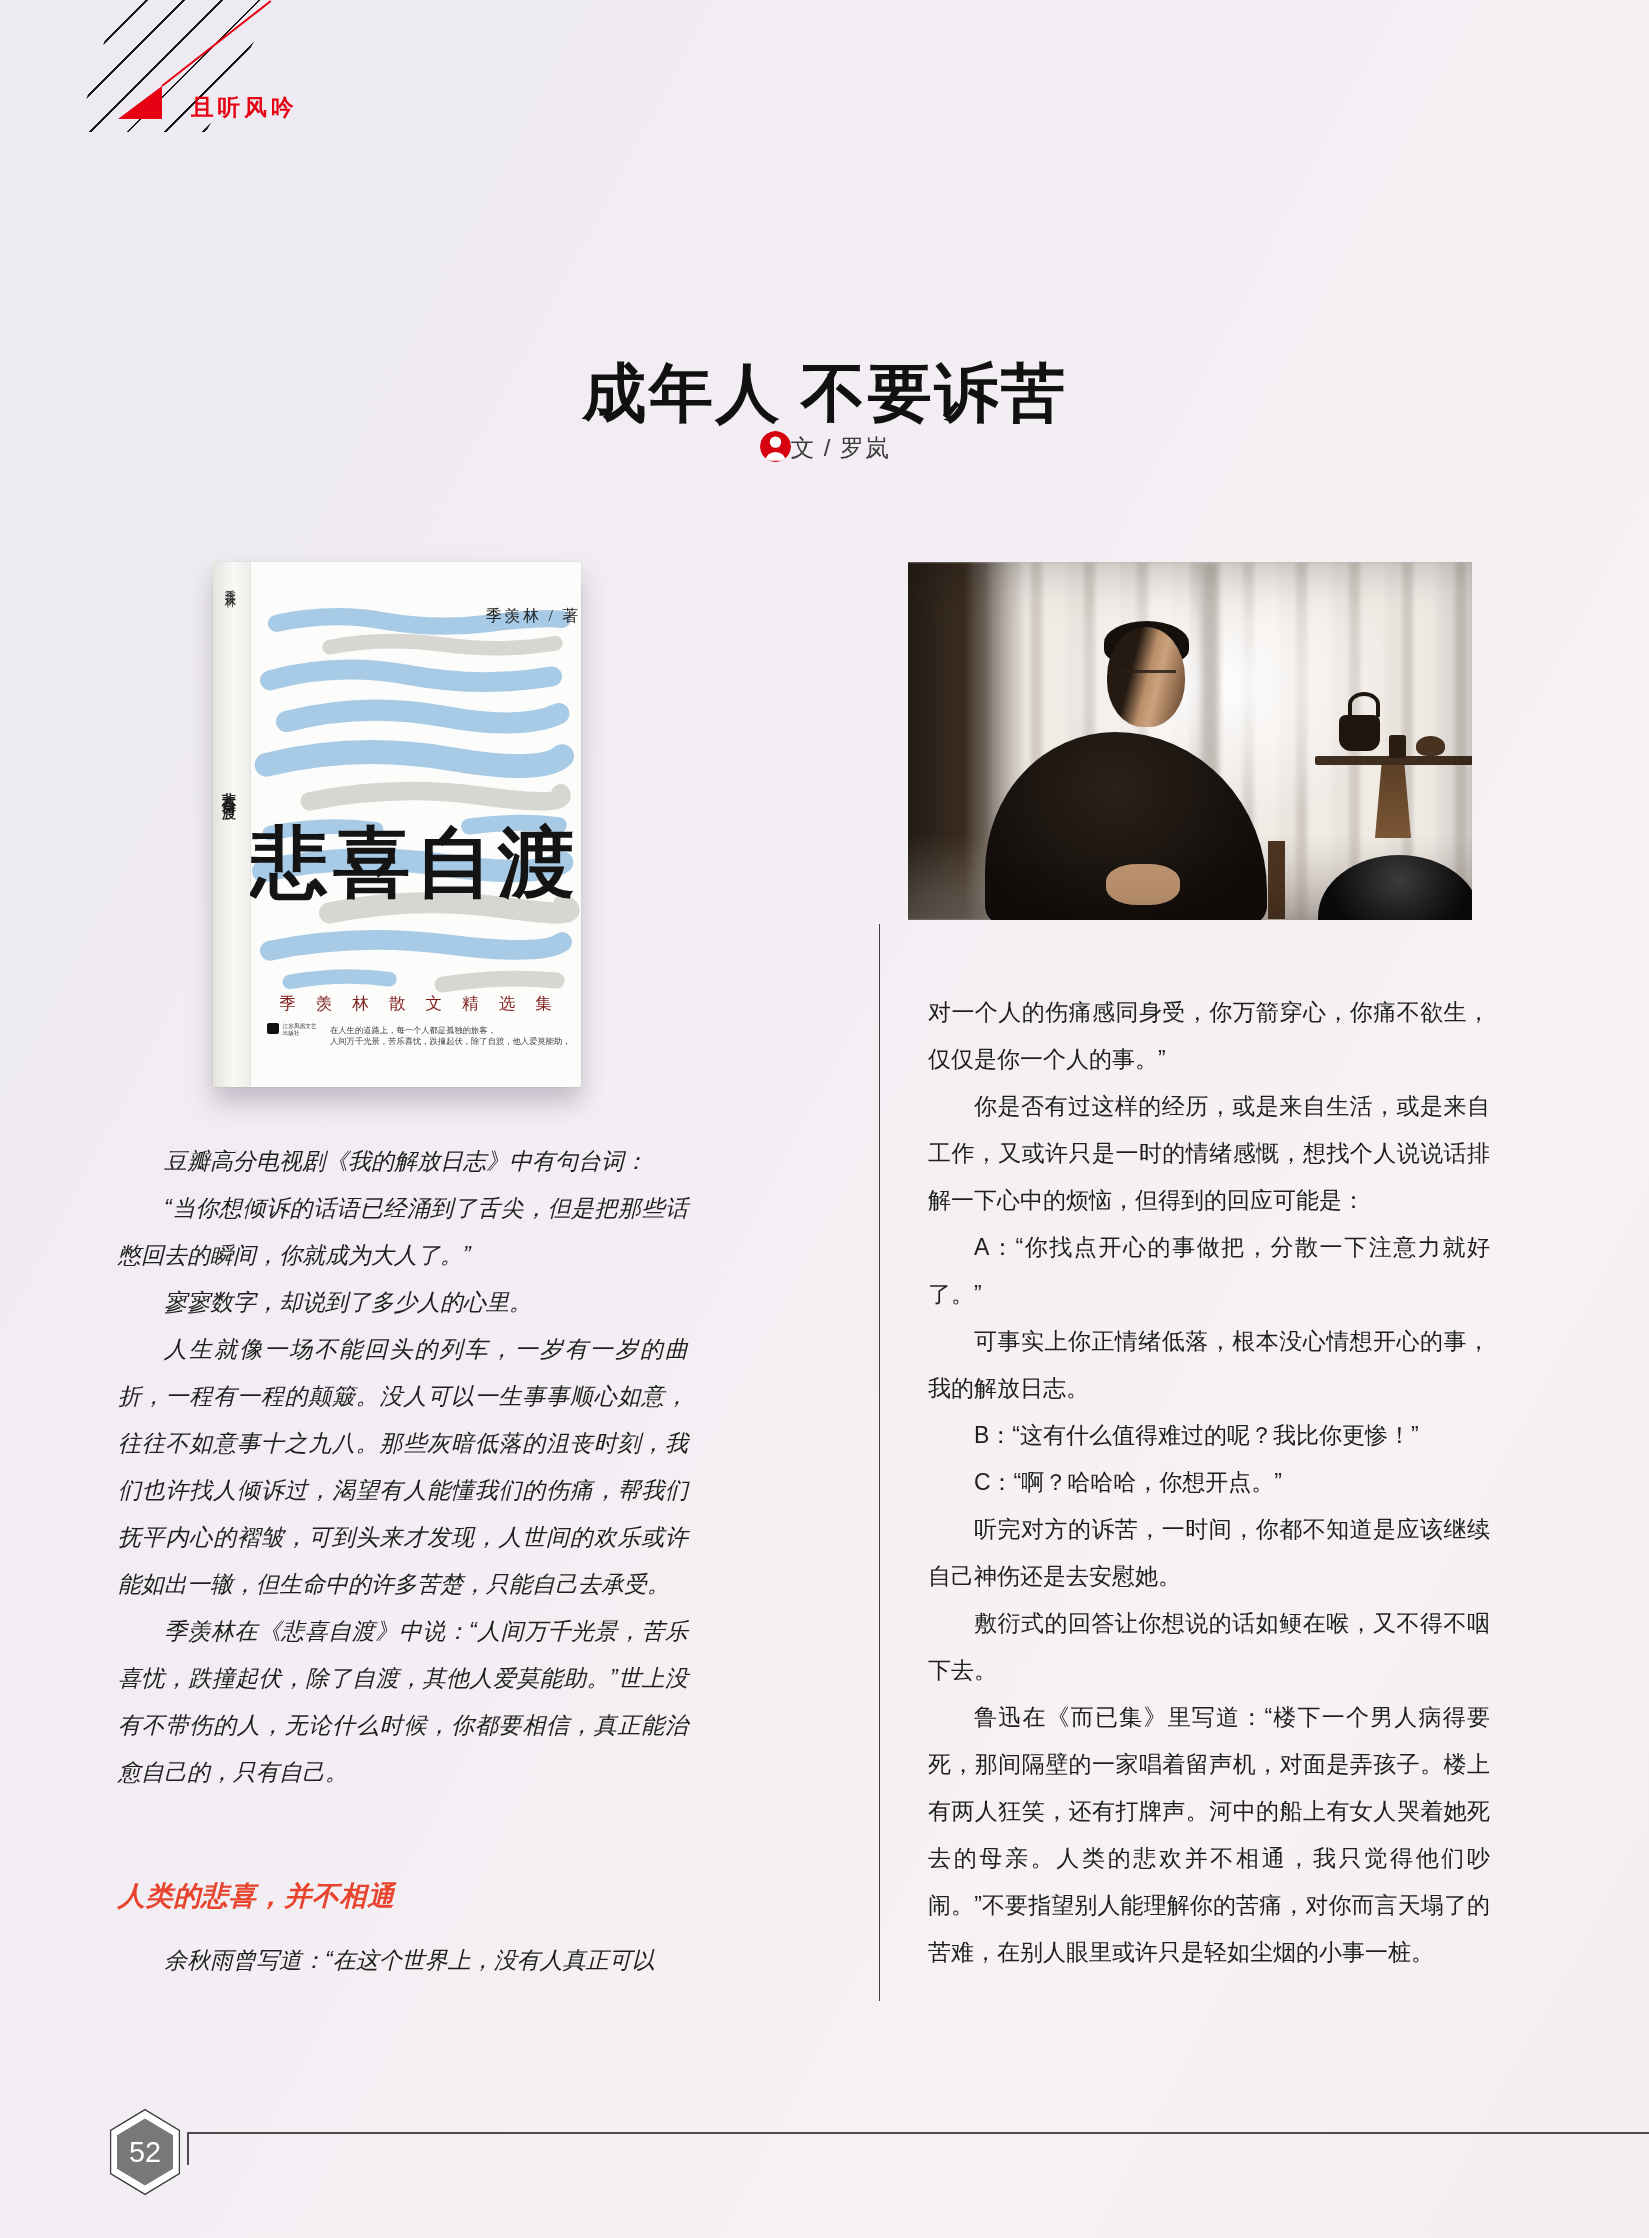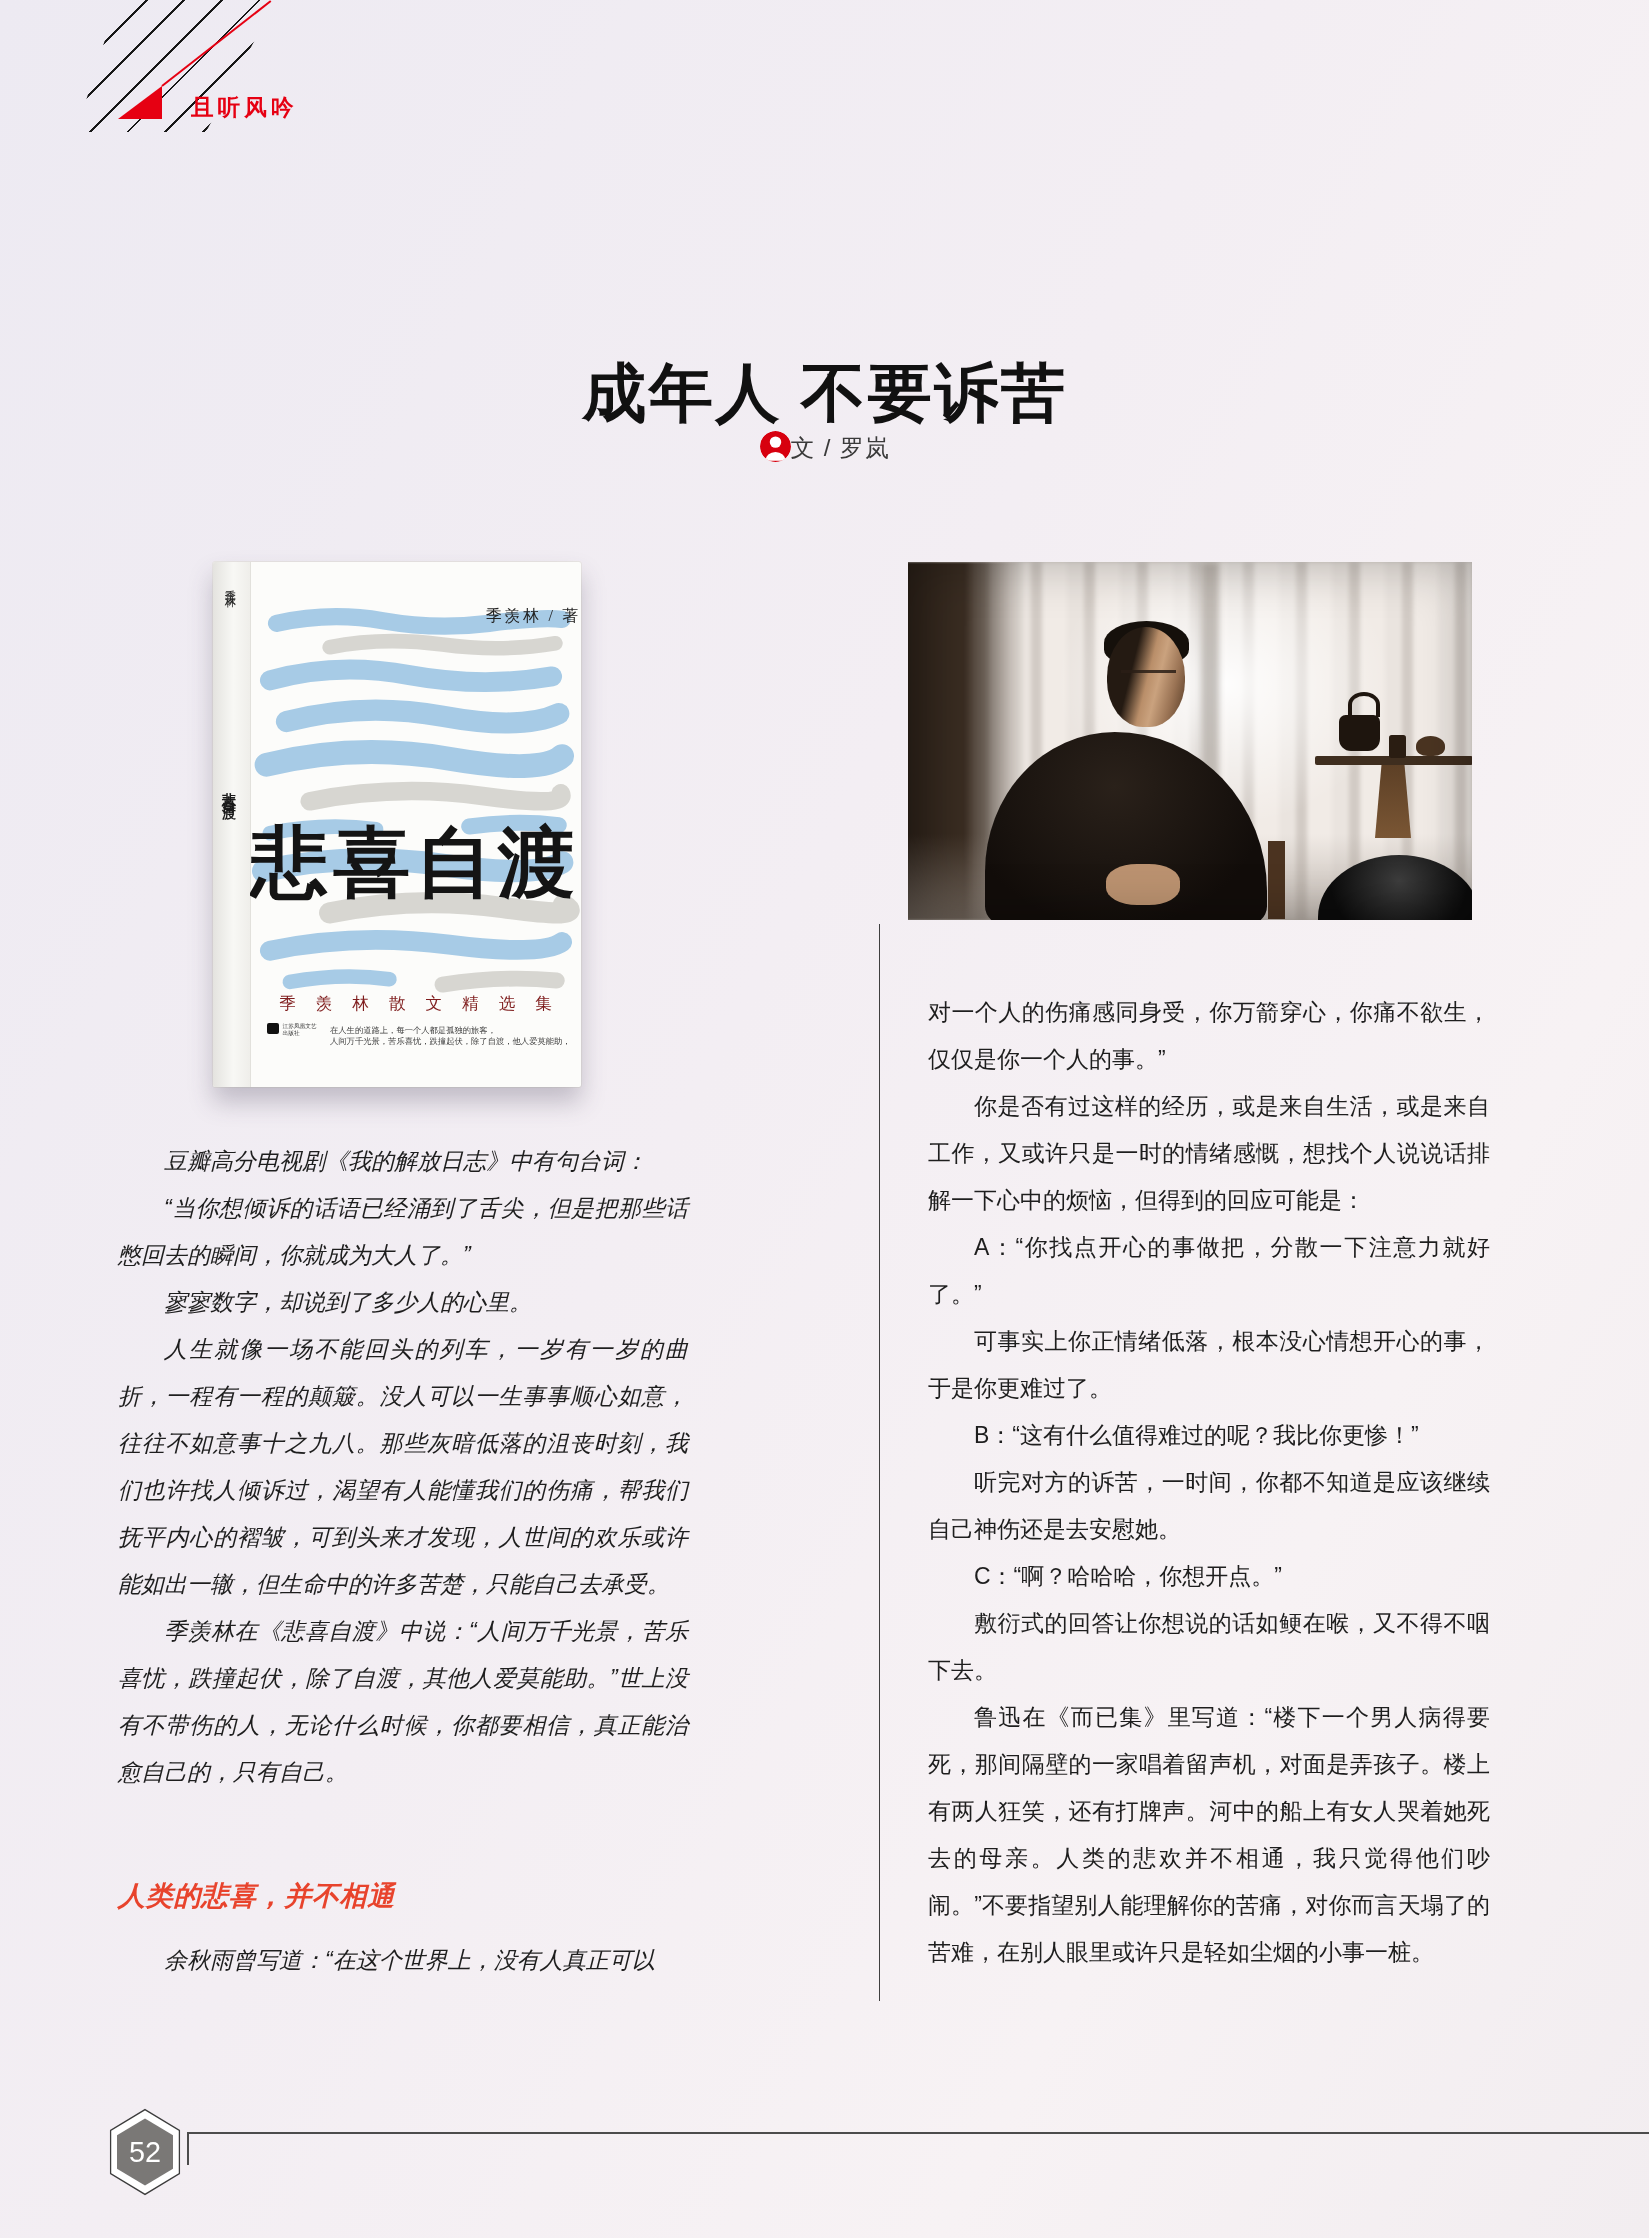--- a/index.html
+++ b/index.html
@@ -184,24 +184,24 @@
     <h2 class="subhead">人类的悲喜，并不相通</h2>
     <p>余秋雨曾写道：“在这个世界上，没有人真正可以</p>
   </div>
 
   <div class="column-divider"></div>
 
   <div class="col col-right">
     <p class="flush">对一个人的伤痛感同身受，你万箭穿心，你痛不欲生，仅仅是你一个人的事。”</p>
     <p>你是否有过这样的经历，或是来自生活，或是来自工作，又或许只是一时的情绪感慨，想找个人说说话排解一下心中的烦恼，但得到的回应可能是：</p>
     <p>A：“你找点开心的事做把，分散一下注意力就好了。”</p>
-    <p>可事实上你正情绪低落，根本没心情想开心的事，于是你更难过了。</p>
+    <p>可事实上你正情绪低落，根本没心情想开心的事，我的解放日志。</p>
     <p>B：“这有什么值得难过的呢？我比你更惨！”</p>
+    <p>C：“啊？哈哈哈，你想开点。”</p>
     <p>听完对方的诉苦，一时间，你都不知道是应该继续自己神伤还是去安慰她。</p>
-    <p>C：“啊？哈哈哈，你想开点。”</p>
     <p>敷衍式的回答让你想说的话如鲠在喉，又不得不咽下去。</p>
     <p>鲁迅在《而已集》里写道：“楼下一个男人病得要死，那间隔壁的一家唱着留声机，对面是弄孩子。楼上有两人狂笑，还有打牌声。河中的船上有女人哭着她死去的母亲。人类的悲欢并不相通，我只觉得他们吵闹。”不要指望别人能理解你的苦痛，对你而言天塌了的苦难，在别人眼里或许只是轻如尘烟的小事一桩。</p>
   </div>
 
   <svg class="page-badge" viewBox="0 0 100 110">
     <polygon points="50,2 93,28 93,82 50,108 7,82 7,28" fill="#ffffff" stroke="#3c3c3c" stroke-width="1.6"></polygon>
     <polygon points="50,13 85,34 85,76 50,97 15,76 15,34" fill="#7a7876"></polygon>
     <text x="50" y="68" text-anchor="middle" font-size="36" fill="#ffffff" font-family="Liberation Sans, DejaVu Sans, sans-serif">52</text>
   </svg>
   <div class="footer-rule-h"></div>

